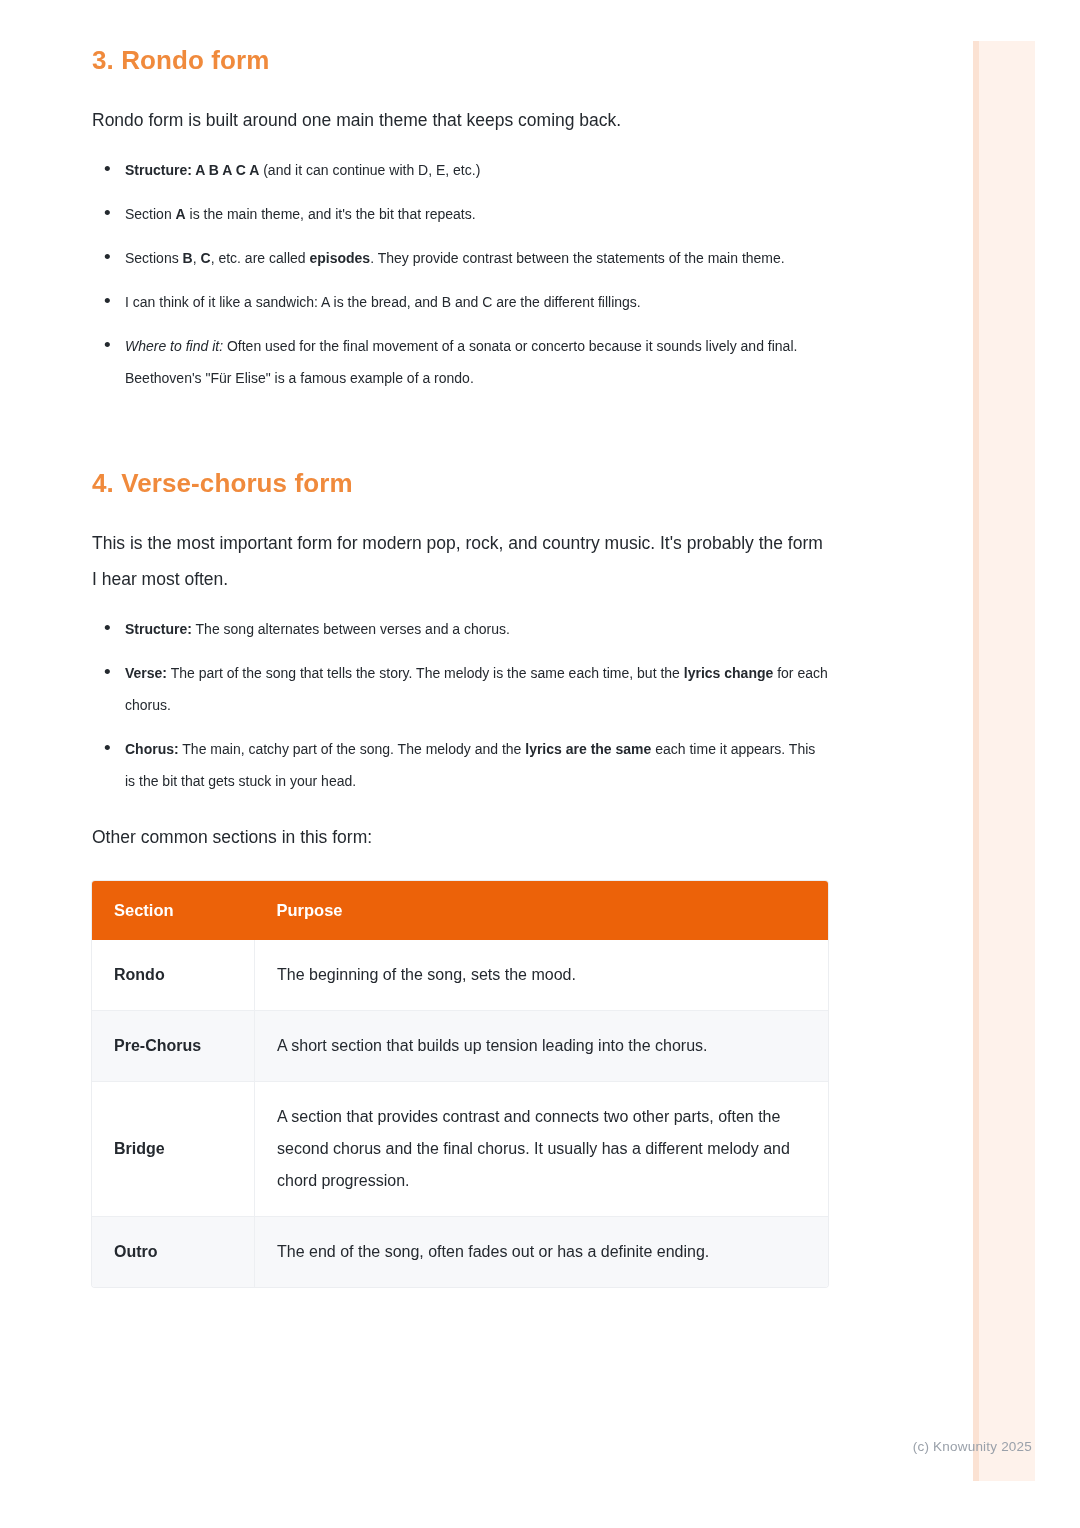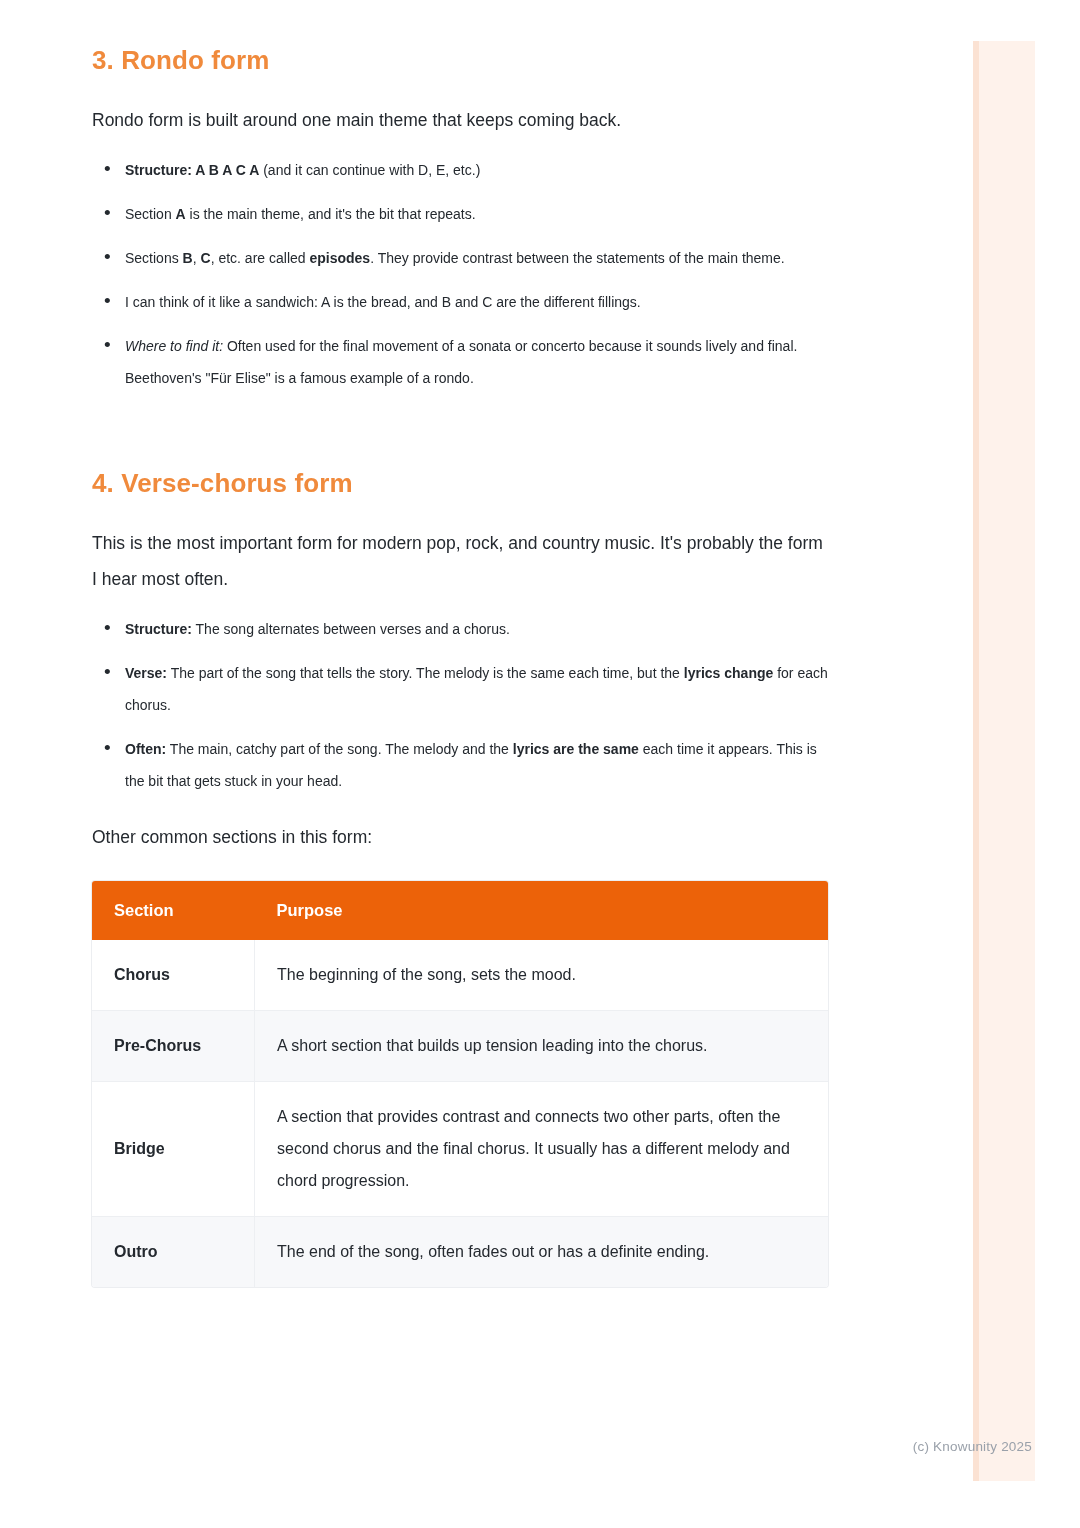--- a/index.html
+++ b/index.html
@@ -148,35 +148,35 @@
         <li><em>Where to find it:</em><span> Often used for the final movement of a sonata or concerto because it sounds lively and final. Beethoven's "Für Elise" is a famous example of a rondo.</span></li>
       </ul>
 
     <h2 class="section-heading second">4. Verse-chorus form</h2>
 
     <p class="para">This is the most important form for modern pop, rock, and country music. It's probably the form I hear most often.</p>
 
     <ul class="bullets" id="list-verse">
         <li><strong>Structure:</strong><span> The song alternates between verses and a chorus.</span></li>
         <li><strong>Verse:</strong><span> The part of the song that tells the story. The melody is the same each time, but the </span><strong>lyrics change</strong><span> for each chorus.</span></li>
-        <li><strong>Often:</strong><span> The main, catchy part of the song. The melody and the </span><strong>lyrics are the same</strong><span> each time it appears. This is the bit that gets stuck in your head.</span></li>
+        <li><strong>Chorus:</strong><span> The main, catchy part of the song. The melody and the </span><strong>lyrics are the same</strong><span> each time it appears. This is the bit that gets stuck in your head.</span></li>
       </ul>
 
     <p class="para" style="margin-top:22px;">Other common sections in this form:</p>
 
     <table class="sections-table">
       <thead>
         <tr>
           <th class="col-section">Section</th>
           <th>Purpose</th>
         </tr>
       </thead>
       <tbody id="table-body">
           <tr>
-            <td class="cell-section">Chorus</td>
+            <td class="cell-section">Rondo</td>
             <td>The beginning of the song, sets the mood.</td>
           </tr>
           <tr>
             <td class="cell-section">Pre-Chorus</td>
             <td>A short section that builds up tension leading into the chorus.</td>
           </tr>
           <tr>
             <td class="cell-section">Bridge</td>
             <td>A section that provides contrast and connects two other parts, often the second chorus and the final chorus. It usually has a different melody and chord progression.</td>
           </tr>

